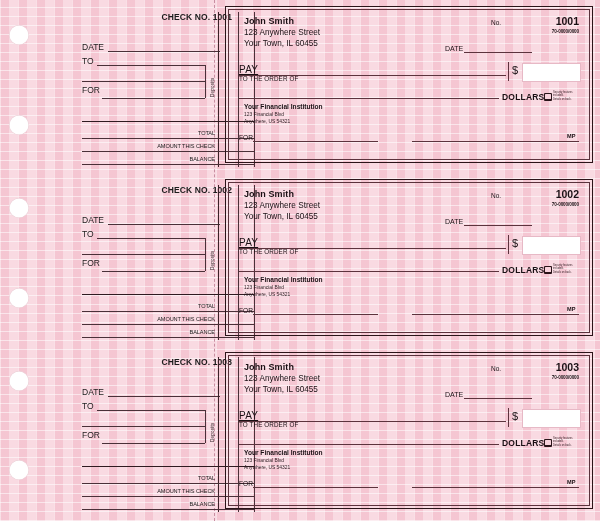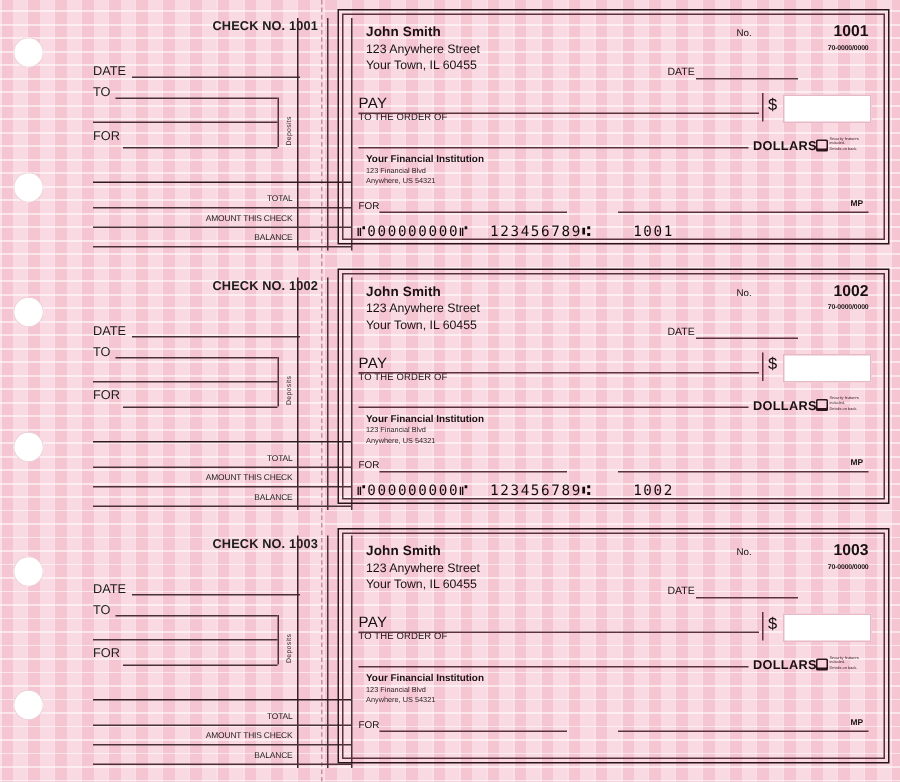--- a/index.html
+++ b/index.html
@@ -57,20 +57,21 @@
     bottom: 0;
     width: 0;
     border-left: 1px dashed #c98fa2;
   }
 
   
   .stub {
     position: absolute;
     width: 150px;
     color: #1c1c1c;
+    margin-left: 20px;
   }
   .stub-title {
     position: absolute;
     top: 0;
     right: 0;
     font-size: 8.5px;
     font-weight: bold;
     letter-spacing: 0.1px;
     white-space: nowrap;
   }
@@ -150,20 +151,21 @@
   .date-label {
     font-size: 7px;
   }
   .rule {
     position: absolute;
     border-bottom: 0.8px solid #5c333d;
   }
   .pay-big {
     font-size: 10px;
     letter-spacing: 0.2px;
+    text-decoration: underline;
   }
   .pay-small {
     font-size: 6.3px;
     letter-spacing: 0.1px;
     white-space: nowrap;
   }
   .dollar-sign {
     font-size: 11px;
   }
   .amt-box {
@@ -311,23 +313,20 @@
         <span>Details on back.</span>
       </div>
     </div>
     <div class="ck bank-name" style="left:18px; top:96px;">Your Financial Institution</div>
     <div class="ck bank-line" style="left:18px; top:105px;">123 Financial Blvd</div>
     <div class="ck bank-line" style="left:18px; top:112px;">Anywhere, US 54321</div>
     <div class="ck for-label" style="left:13px; top:127px;">FOR</div>
     <div class="rule" style="left:27px; top:134px; width:125px;"></div>
     <div class="rule" style="left:186px; top:134px; width:167px;"></div>
     <div class="ck mp-mark" style="left:341px; top:126px;">MP</div>
-    <div class="ck micr" style="left:12px; top:142px;">
-      <span>⑈000000000⑈</span>&nbsp;&nbsp;<span>123456789⑆</span>&nbsp;&nbsp;&nbsp;&nbsp;<span>1001</span>
-    </div>
   </div>
 
   <div class="stub" style="left:62px; top:185px; height:155px;">
     <div class="stub-title">
       <span>CHECK NO.</span> <span>1002</span>
     </div>
     <div class="stub-label" style="left:0; top:30px;">DATE</div>
     <div class="stub-line" style="left:26px; top:39px; width:112px;"></div>
     <div class="stub-label" style="left:0; top:44px;">TO</div>
     <div class="stub-line" style="left:15px; top:53px; width:108px;"></div>
@@ -374,23 +373,20 @@
         <span>Details on back.</span>
       </div>
     </div>
     <div class="ck bank-name" style="left:18px; top:96px;">Your Financial Institution</div>
     <div class="ck bank-line" style="left:18px; top:105px;">123 Financial Blvd</div>
     <div class="ck bank-line" style="left:18px; top:112px;">Anywhere, US 54321</div>
     <div class="ck for-label" style="left:13px; top:127px;">FOR</div>
     <div class="rule" style="left:27px; top:134px; width:125px;"></div>
     <div class="rule" style="left:186px; top:134px; width:167px;"></div>
     <div class="ck mp-mark" style="left:341px; top:126px;">MP</div>
-    <div class="ck micr" style="left:12px; top:142px;">
-      <span>⑈000000000⑈</span>&nbsp;&nbsp;<span>123456789⑆</span>&nbsp;&nbsp;&nbsp;&nbsp;<span>1002</span>
-    </div>
   </div>
 
   <div class="stub" style="left:62px; top:357px; height:155px;">
     <div class="stub-title">
       <span>CHECK NO.</span> <span>1003</span>
     </div>
     <div class="stub-label" style="left:0; top:30px;">DATE</div>
     <div class="stub-line" style="left:26px; top:39px; width:112px;"></div>
     <div class="stub-label" style="left:0; top:44px;">TO</div>
     <div class="stub-line" style="left:15px; top:53px; width:108px;"></div>

